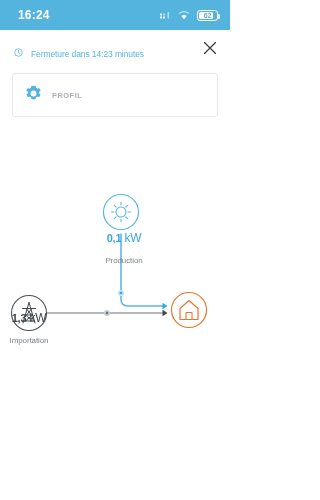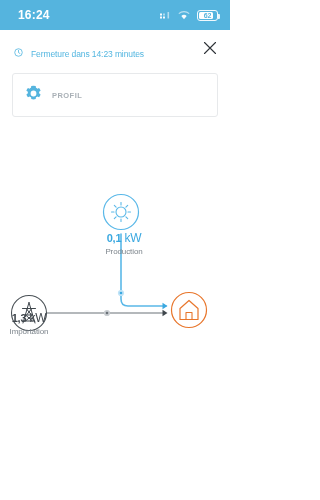--- a/index.html
+++ b/index.html
@@ -145,21 +145,21 @@
     letter-spacing: -.2px;
   }
   .node-unit {
     font-size: 12px;
     font-weight: normal;
     margin-left: 3px;
   }
   .node-name {
     font-size: 8px;
     color: #7d858c;
-    margin-top: 1px;
+    margin-top: 10px;
     letter-spacing: -.1px;
   }
   .blue { color: #3aa8e0; }
   .orange { color: #e8762c; }
   .grey { color: #3f464c; }
 
   .lbl-production { left: 81px; top: 42px; }
   .lbl-import { left: -14px; top: 122px; }
   .lbl-consumed { left: 155px; top: 122px; }
 </style>

